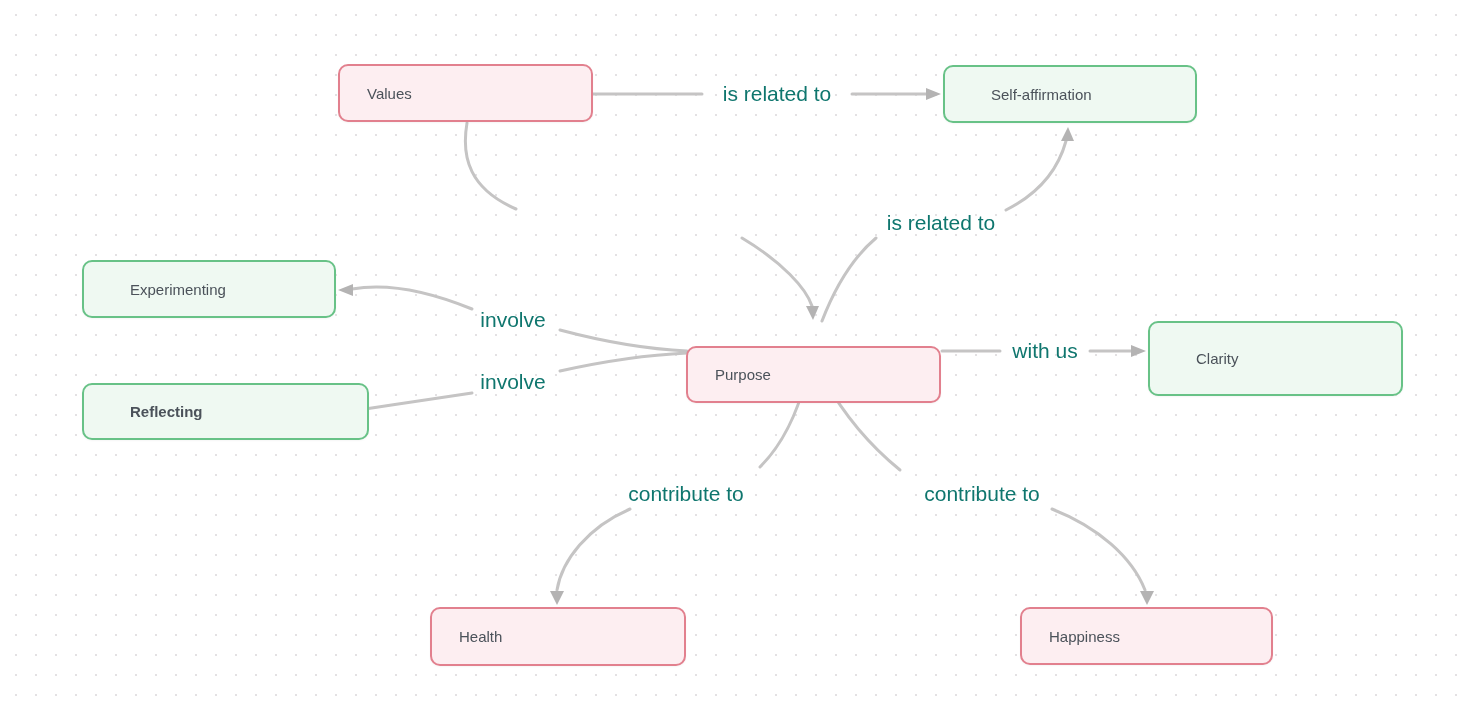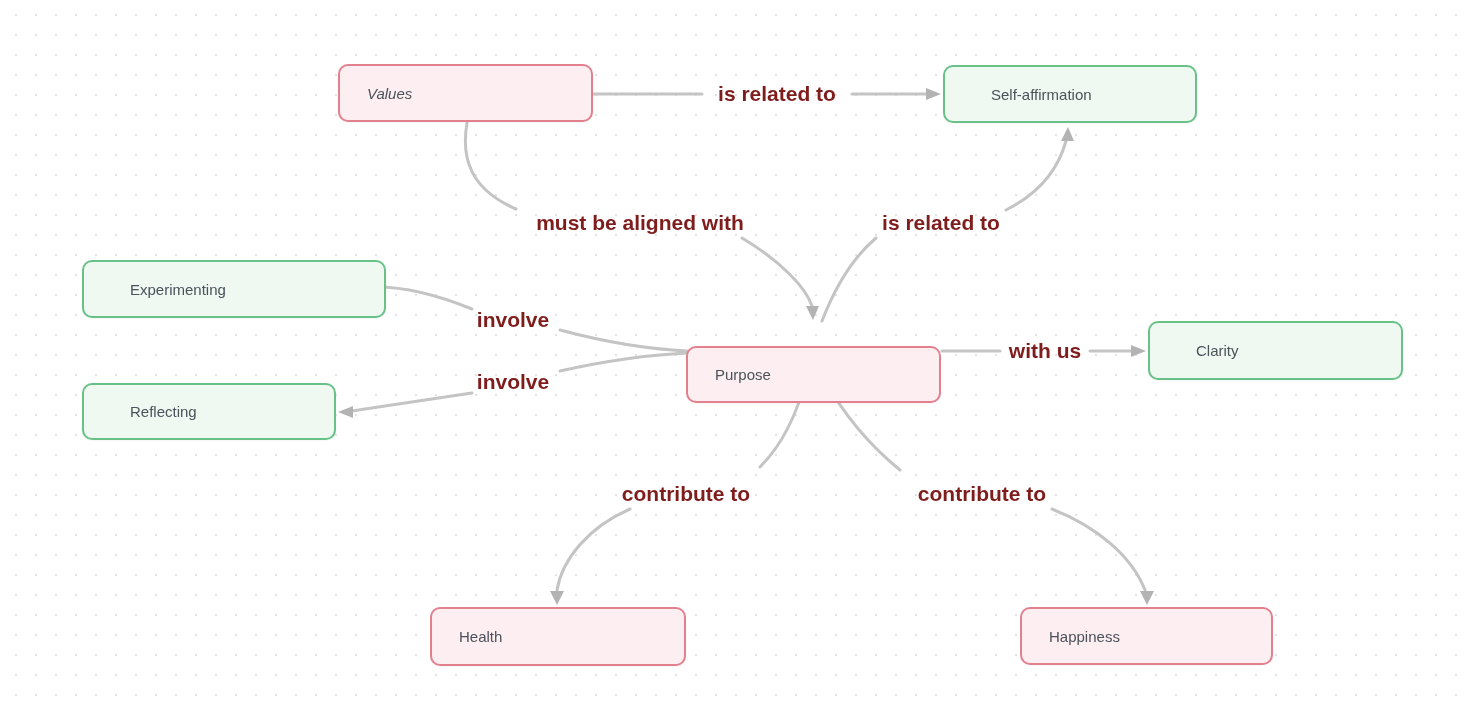--- a/index.html
+++ b/index.html
@@ -19,21 +19,21 @@
     position:absolute;display:flex;align-items:center;
     border-radius:10px;border:2.5px solid;box-sizing:border-box;
     padding-left:27px;font-size:15px;color:#4b525a;
     box-shadow:0 1px 2px rgba(0,0,0,0.04);
     cursor:pointer;
   }
   .node.pink{background:#fdeef1;border-color:#e2808e;}
   .node.green{background:#eff9f2;border-color:#68c287;padding-left:46px;}
   .edge-label{
     position:absolute;transform:translate(-50%,-50%);
-    font-size:21px;color:#7f1d1d;white-space:nowrap;cursor:pointer;font-weight:bold;
+    font-size:21px;color:#0f766e;white-space:nowrap;cursor:pointer;
   }
 </style>
 </head>
 <body>
 
 <div id="canvas">
 
   <svg class="edges" width="1465" height="707" viewBox="0 0 1465 707">
 
     <g>
@@ -78,55 +78,54 @@
       <polygon points="557,605 550,591 564,591"></polygon>
     </g>
 
     <g>
       <path d="M 824 379 C 843 413, 868 444, 900 470"></path>
       <path d="M 1052 509 C 1098 527, 1132 557, 1145 590"></path>
       <polygon points="1147,605 1140,591 1154,591"></polygon>
     </g>
   </svg>
 
-  <div class="node pink" style="left:338px;top:64px;width:255px;height:58px;font-style:italic;">
+  <div class="node pink" style="left:338px;top:64px;width:255px;height:58px;">
     <span>Values</span>
   </div>
 
   <div class="node green" style="left:943px;top:65px;width:254px;height:58px;">
     <span>Self-affirmation</span>
   </div>
 
-  <div class="node green" style="left:82px;top:260px;width:304px;height:58px;">
+  <div class="node green" style="left:82px;top:260px;width:254px;height:58px;">
     <span>Experimenting</span>
   </div>
 
-  <div class="node green" style="left:82px;top:383px;width:254px;height:57px;">
+  <div class="node green" style="left:82px;top:383px;width:287px;height:57px;font-weight:bold;">
     <span>Reflecting</span>
   </div>
 
   <div class="node pink" style="left:686px;top:322px;width:255px;height:57px;margin-top:24px;">
     <span>Purpose</span>
   </div>
 
-  <div class="node green" style="left:1148px;top:321px;width:255px;height:59px;">
+  <div class="node green" style="left:1148px;top:321px;width:255px;height:75px;">
     <span>Clarity</span>
   </div>
 
   <div class="node pink" style="left:430px;top:607px;width:256px;height:59px;">
     <span>Health</span>
   </div>
 
   <div class="node pink" style="left:1020px;top:607px;width:253px;height:58px;">
     <span>Happiness</span>
   </div>
 
   <div class="edge-label" style="left:777px;top:94px;">is related to</div>
 
-  <div class="edge-label" style="left:640px;top:223px;">must be aligned with</div>
 
   <div class="edge-label" style="left:941px;top:223px;">is related to</div>
 
   <div class="edge-label" style="left:513px;top:320px;">involve</div>
 
   <div class="edge-label" style="left:513px;top:382px;">involve</div>
 
   <div class="edge-label" style="left:1045px;top:351px;">with us</div>
 
   <div class="edge-label" style="left:686px;top:494px;">contribute to</div>

